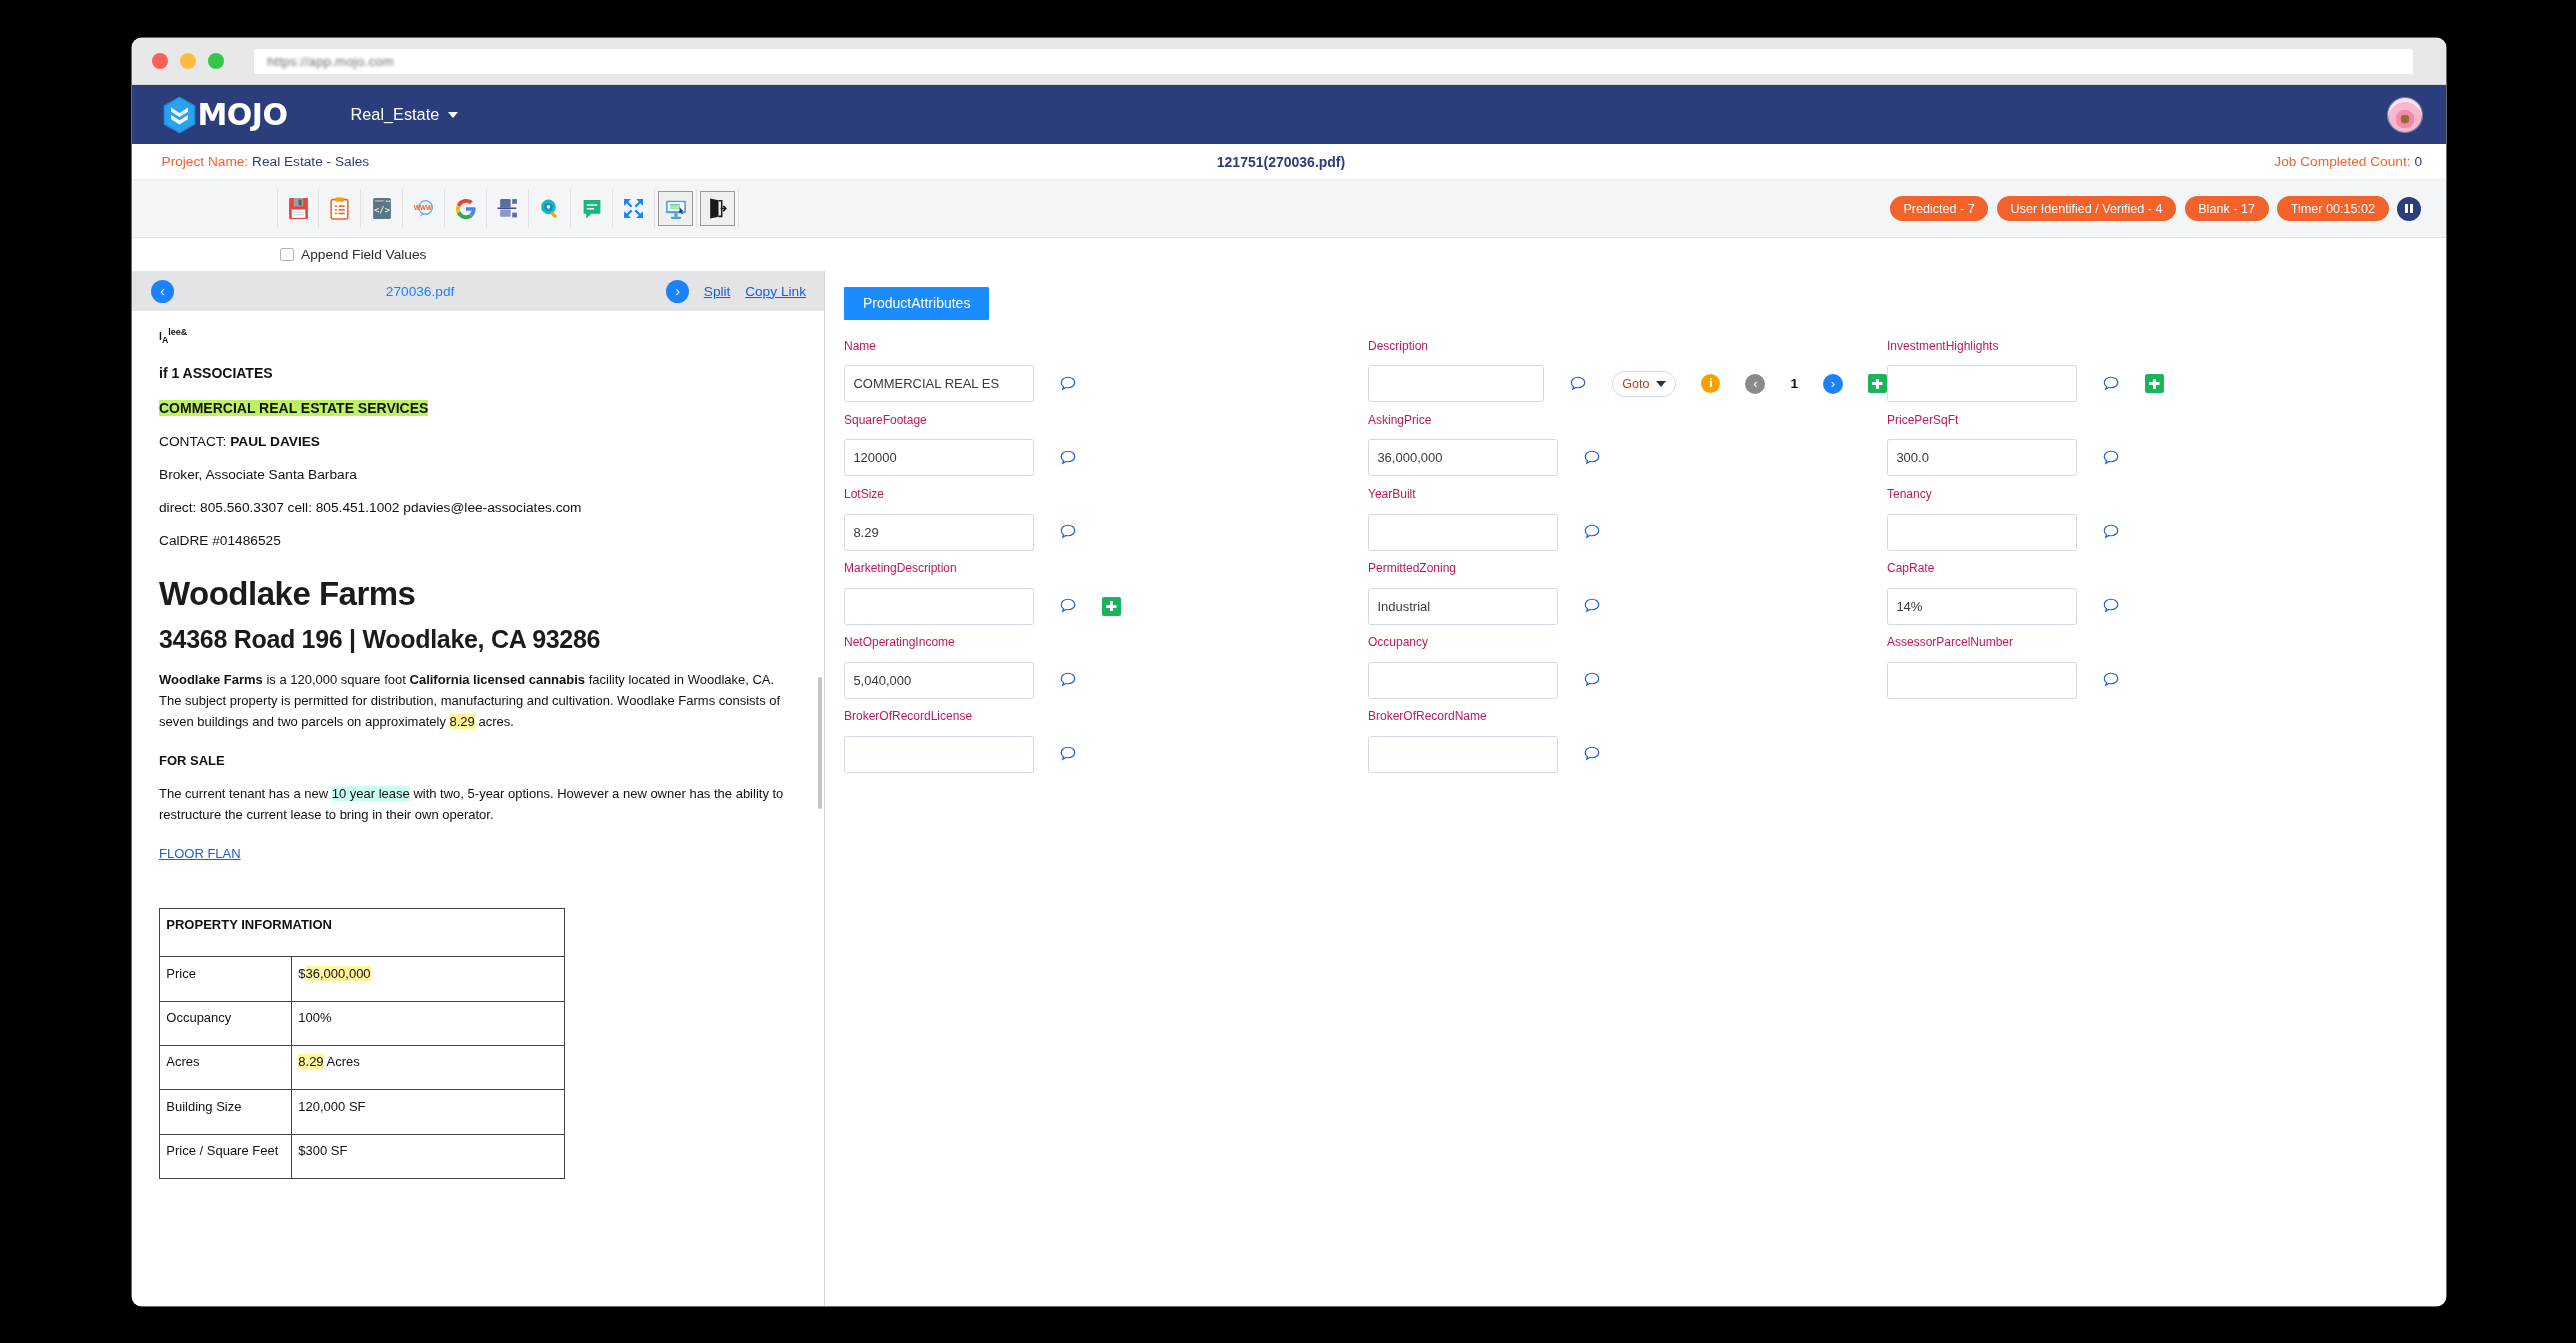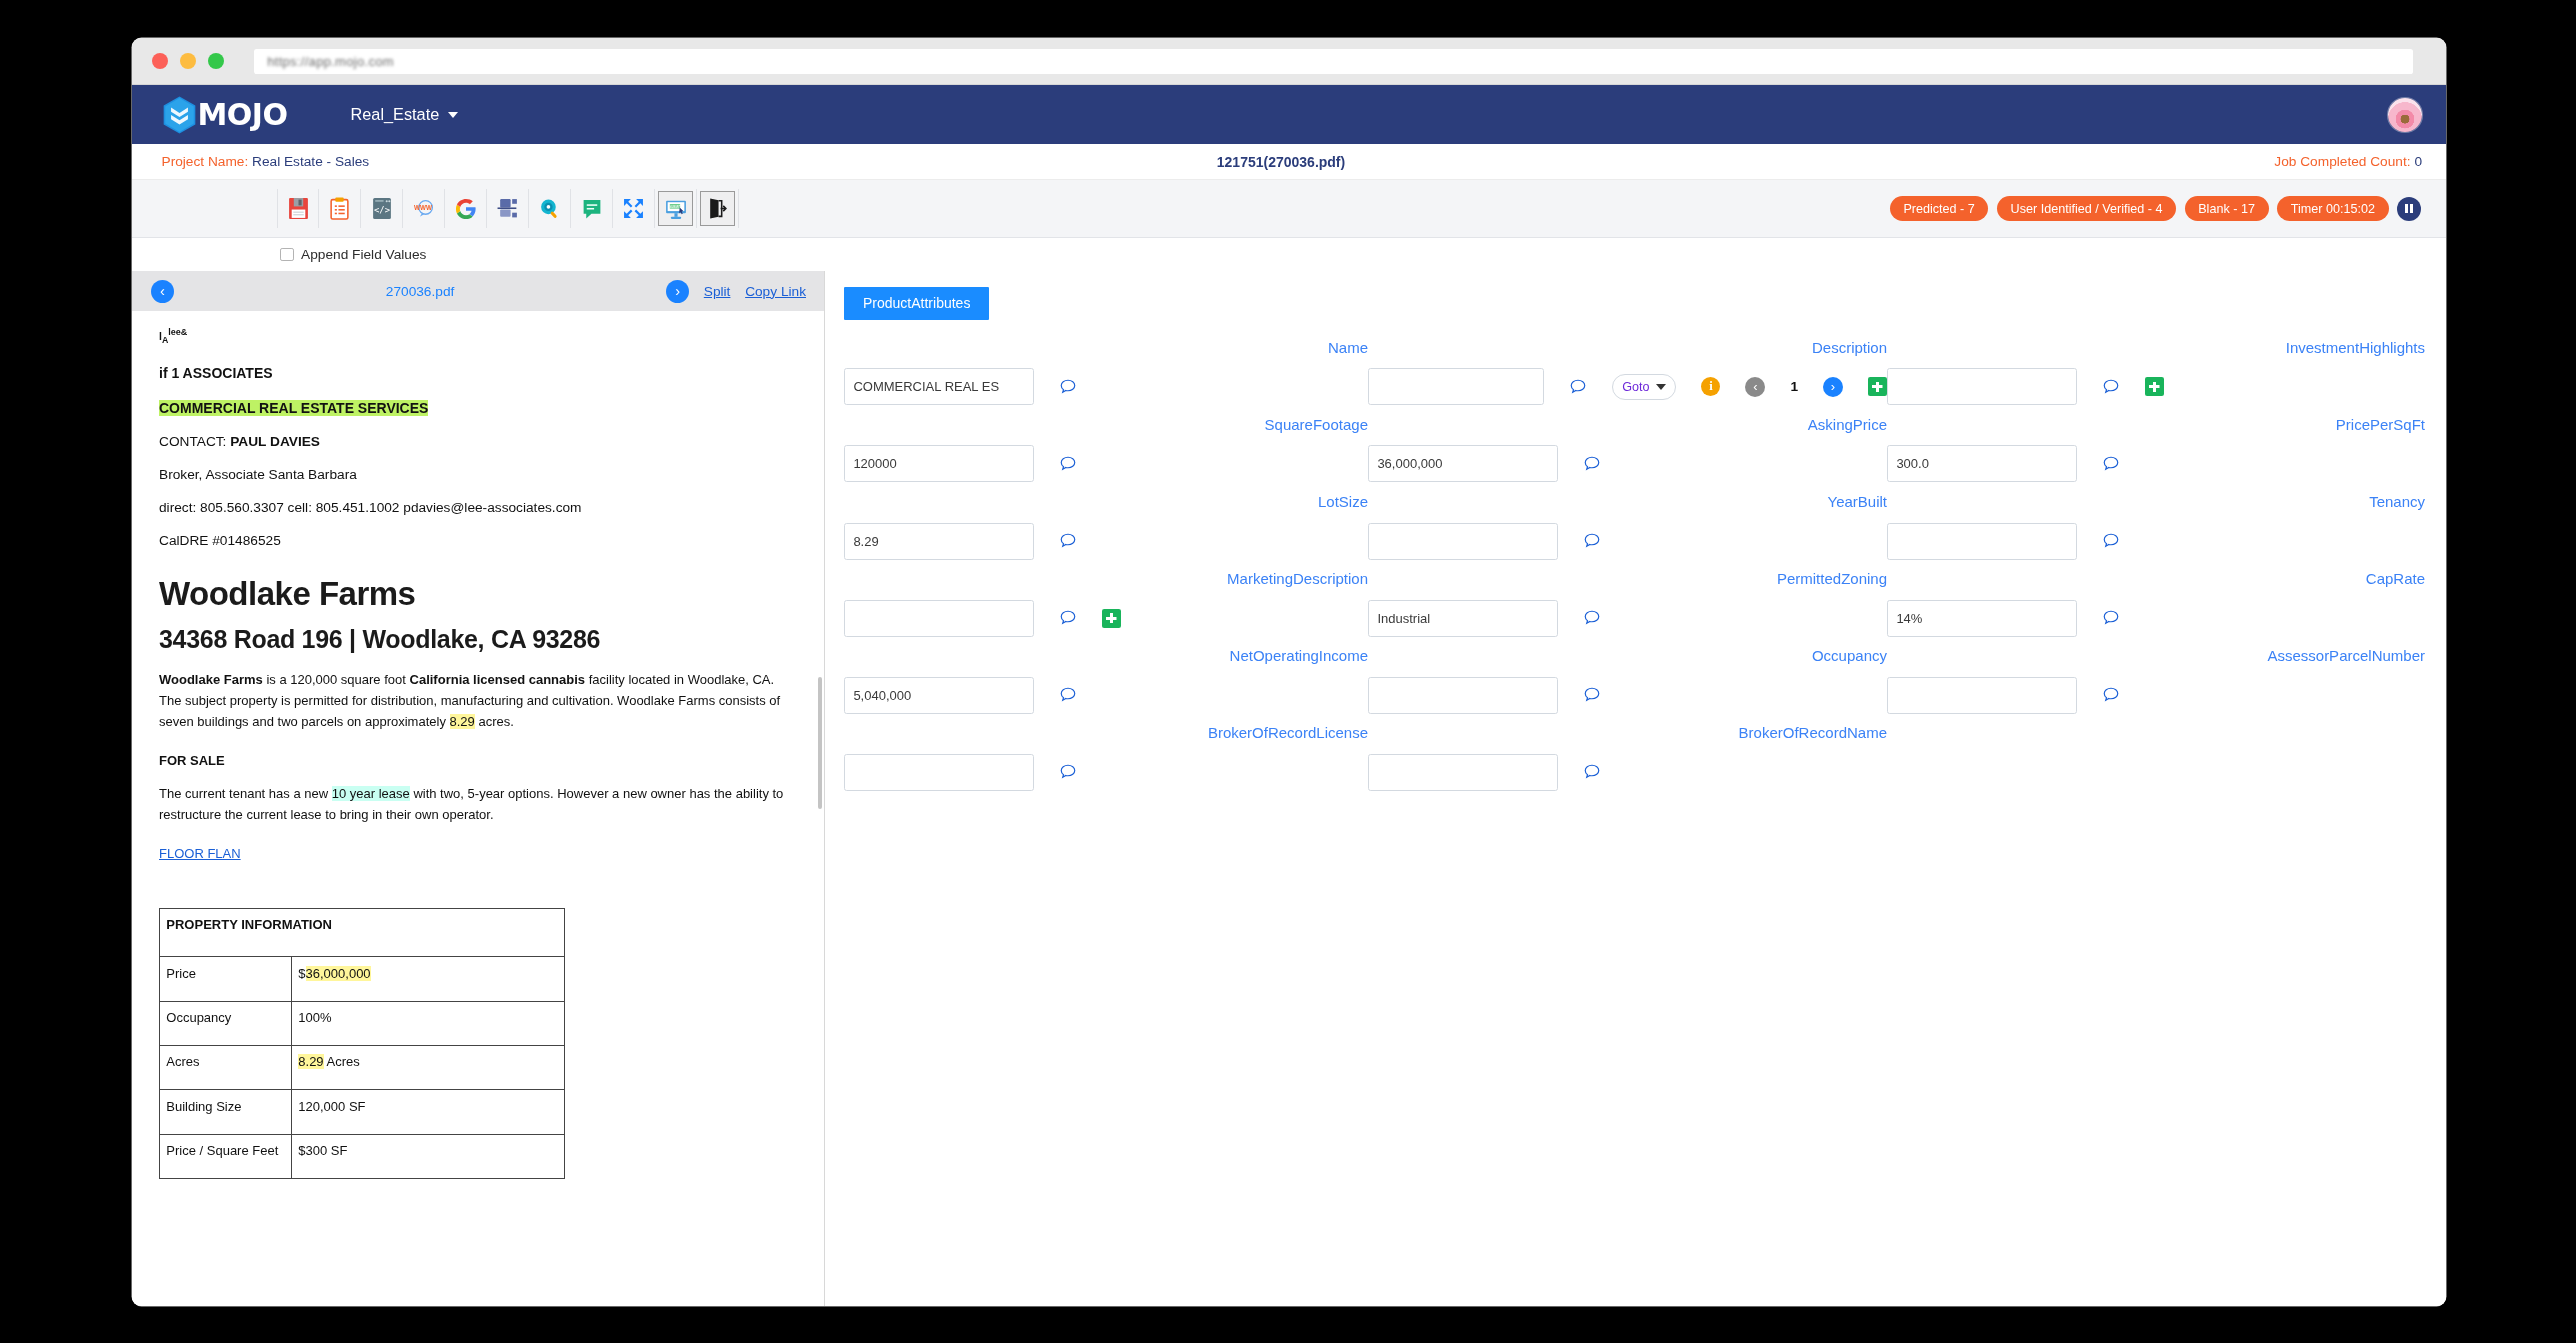--- a/index.html
+++ b/index.html
@@ -338,25 +338,24 @@
   .grid {
     margin-top: 19px;
     display: grid;
     grid-template-columns: 524px 519px 1fr;
     padding-left: 19px;
     padding-right: 21px;
     row-gap: 0;
   }
   .field { margin-bottom: 10.5px; }
   .field .flabel {
-    font-size: 15px;
-    color: #3b82f6;
+    font-size: 12px;
+    color: #be185d;
     margin-bottom: 12.6px;
     display: block;
-    text-align: right;
   }
   .fieldrow { display: flex; align-items: center; gap: 25px; }
   .finput {
     width: 190px;
     height: 37px;
     border: 1.1px solid #d3d9e0;
     border-radius: 2.6px;
     background: #fff;
     display: flex;
     align-items: center;
@@ -380,21 +379,21 @@
     background:
       linear-gradient(#fff,#fff) center/10.5px 3.2px no-repeat,
       linear-gradient(#fff,#fff) center/3.2px 10.5px no-repeat;
   }
   .goto-select {
     display: flex; align-items: center; gap: 6.3px;
     border: 1.1px solid #d3d9e0;
     border-radius: 16px;
     padding: 5.3px 9.5px;
     font-size: 12.6px;
-    color: #6d28d9;
+    color: #c2410c;
     flex: none;
   }
   .info-dot {
     width: 19px; height: 19px; border-radius: 50%;
     background: #f5a100;
     color: #fff; font-size: 12.6px; font-weight: 700;
     display: flex; align-items: center; justify-content: center;
     font-family: "Liberation Serif", serif;
     flex: none;
   }

